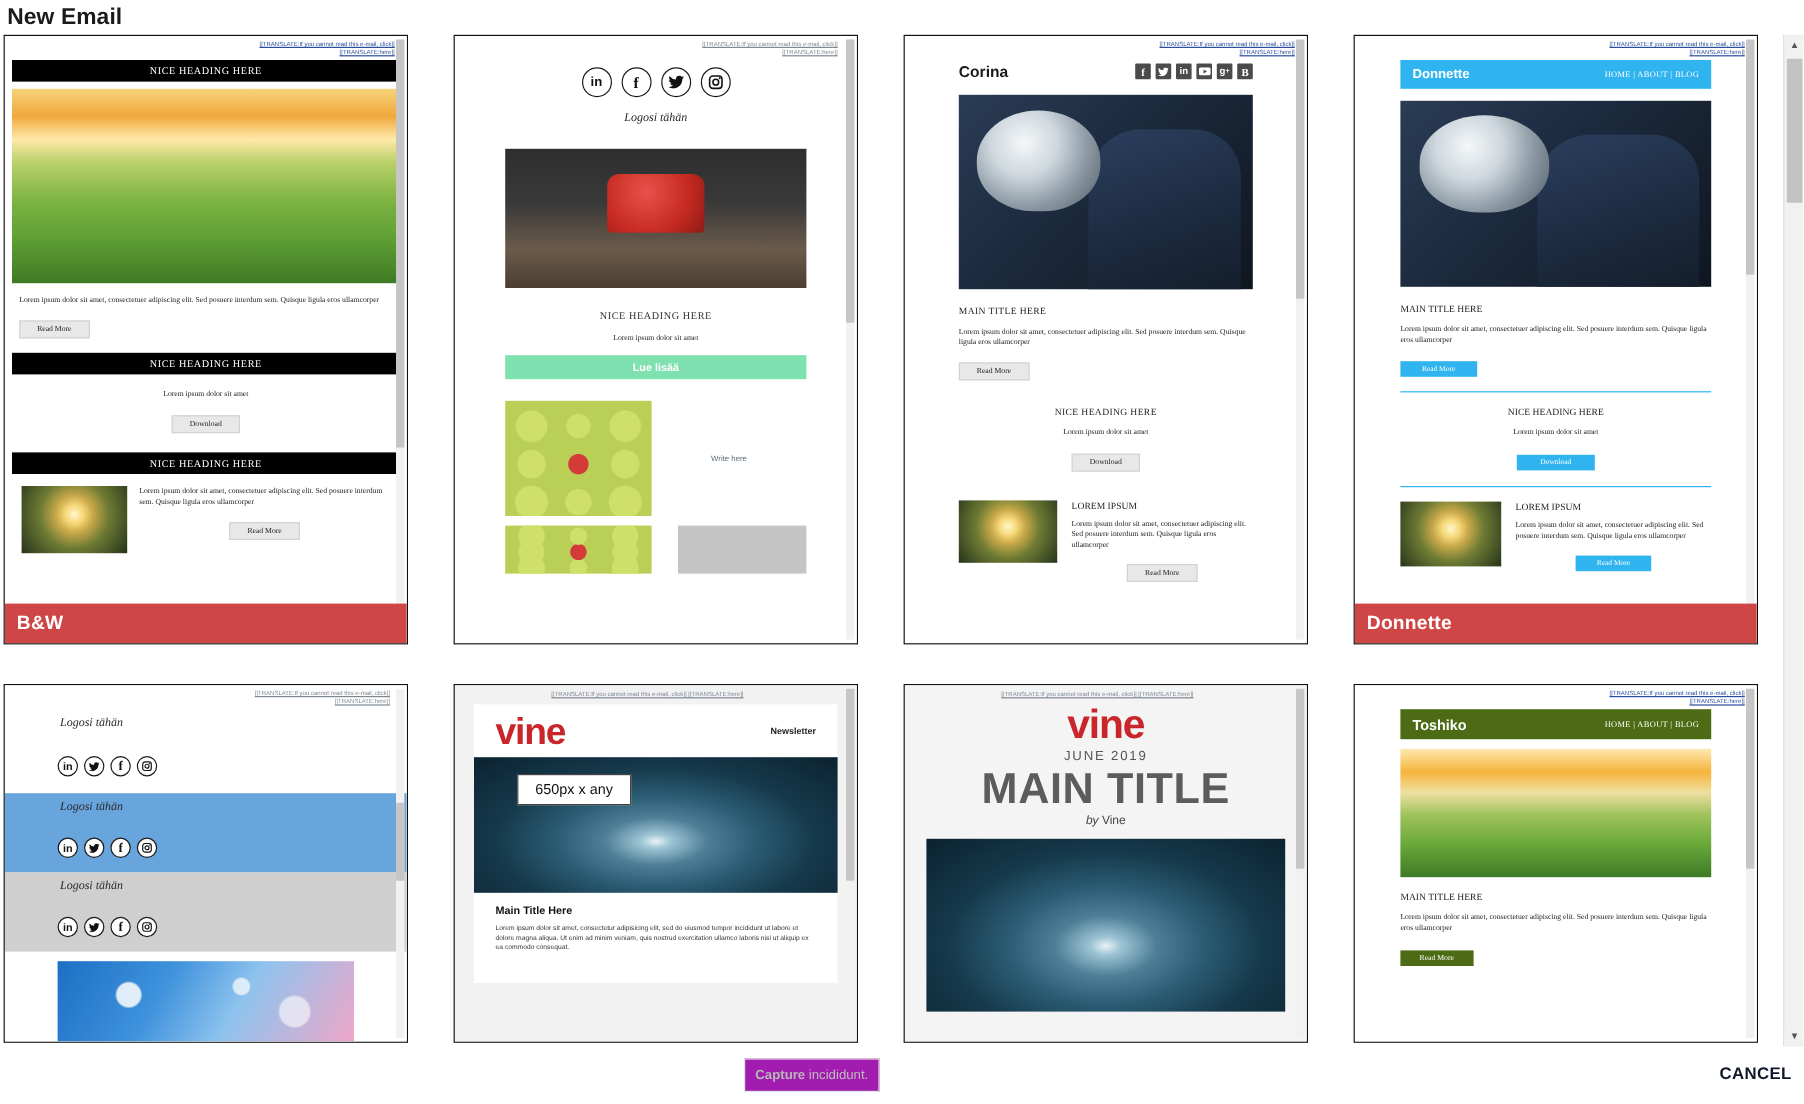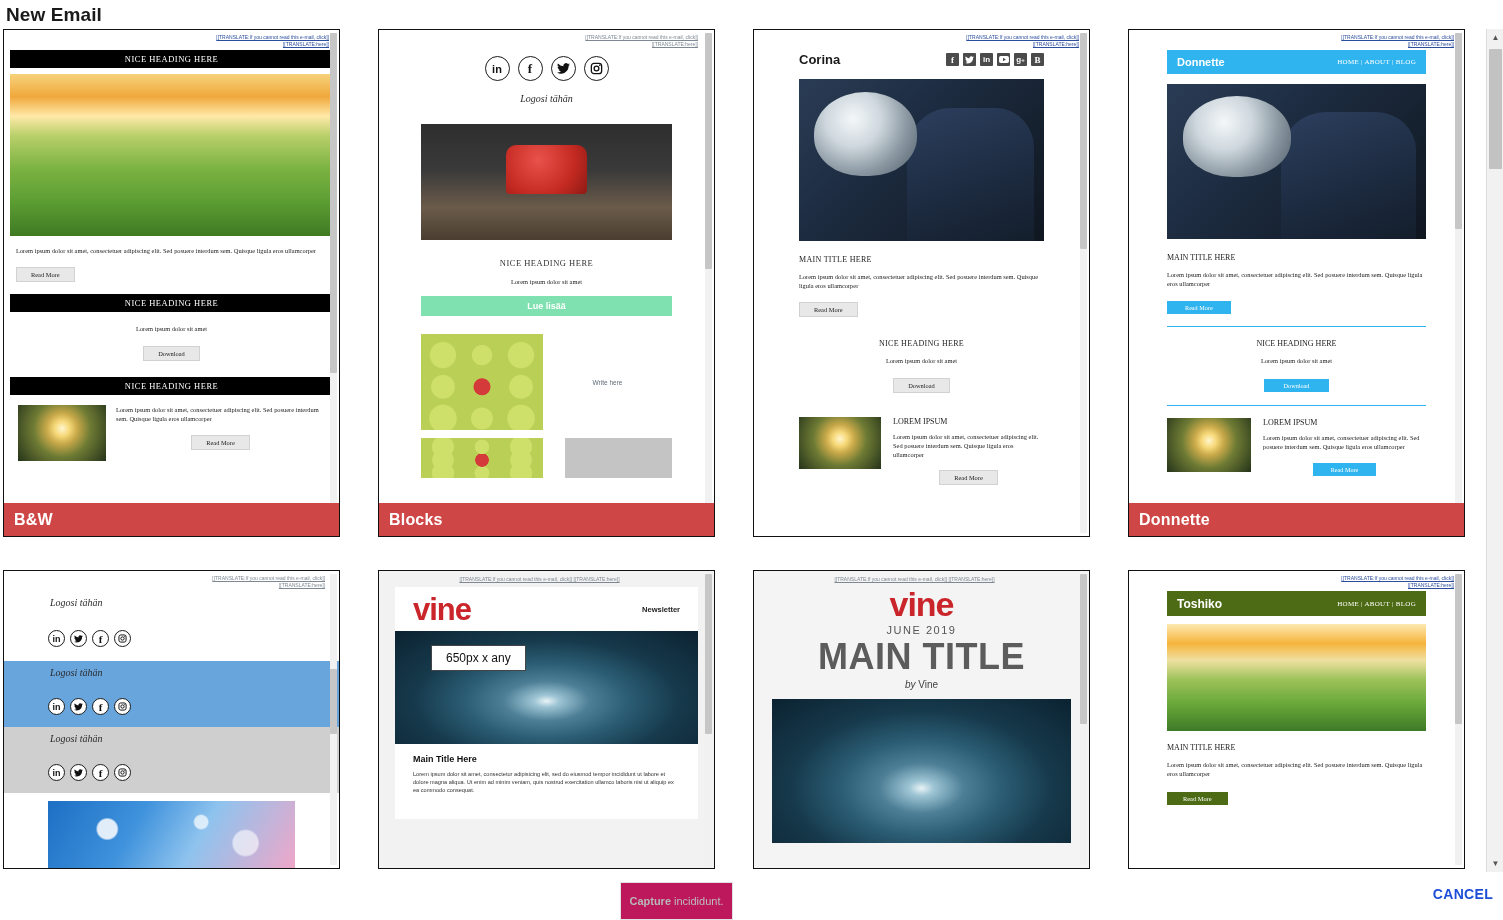--- a/index.html
+++ b/index.html
@@ -184,31 +184,31 @@
     position:absolute; left:2px; width:13px; top:20px; height:120px;
     background:#c2c2c2; border-radius:1px;
   }
 
   
   .footer {
     position:absolute; left:0; right:0; bottom:0; height:46px;
   }
   .capture-btn {
     position:absolute; left:620px; top:8px;
-    width:113px; height:38px;
-    border:1px solid #e2e2e2; background:#be185d;
+    width:113px; height:28px;
+    border:1px solid #e2e2e2; background:#a21caf;
     color:#bdbdbd; font-size:11px;
     display:flex; align-items:center; justify-content:center;
     font-family:"Liberation Sans", sans-serif;
     text-align:center;
   }
   .capture-btn b { font-weight:bold; margin-right:3px; color:#b8b8b8; }
   .cancel {
     position:absolute; right:10px; top:12px;
-    font-size:14px; font-weight:bold; color:#1d4ed8; letter-spacing:.3px;
+    font-size:14px; font-weight:bold; color:#0f172a; letter-spacing:.3px;
   }
 
   
   .ctr { text-align:center; }
 </style>
 </head>
 <body>
 
 <div class="page-title">New Email</div>
 
@@ -310,21 +310,20 @@
 
       <div style="display:flex; margin:8px 42px 0 42px;">
         <div class="ph-apples" style="width:122px; height:40px;"></div>
         <div style="flex:1; background:#c4c4c4; margin-left:22px;"></div>
       </div>
 
       <div class="inner-scroll">
         <div class="inner-thumb" style="top:0; height:236px;"></div>
       </div>
     </div>
-    <div class="card-label">Blocks</div>
   </div>
 
   <div class="card" style="left:753px; top:0px; width:337px; height:508px;">
     <div class="card-inner">
 
       <div class="translate">
         <span>[[TRANSLATE:If you cannot read this e-mail, click]]</span><br>
         <span>[[TRANSLATE:here]]</span>
       </div>
 

